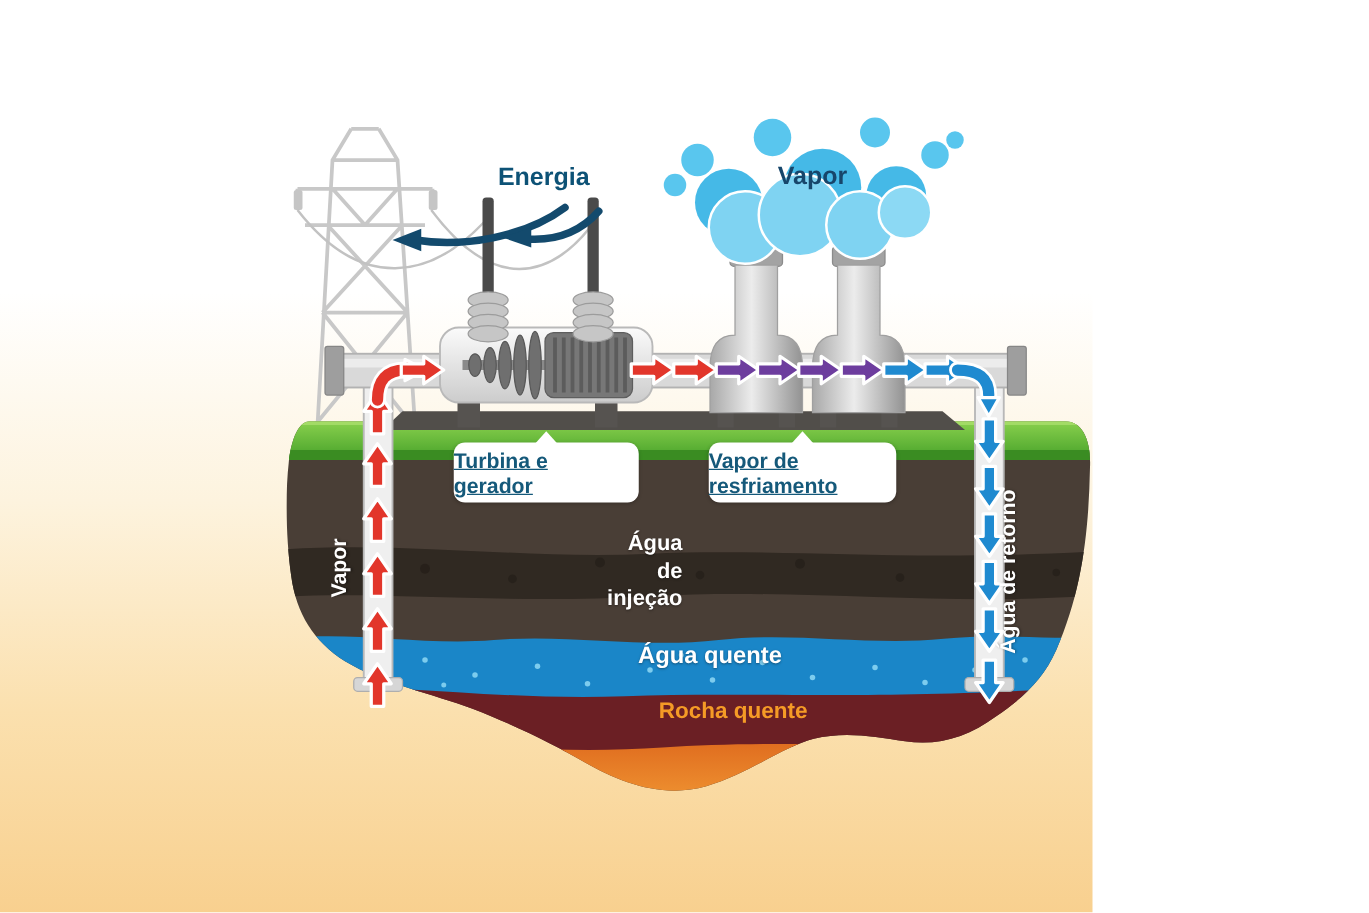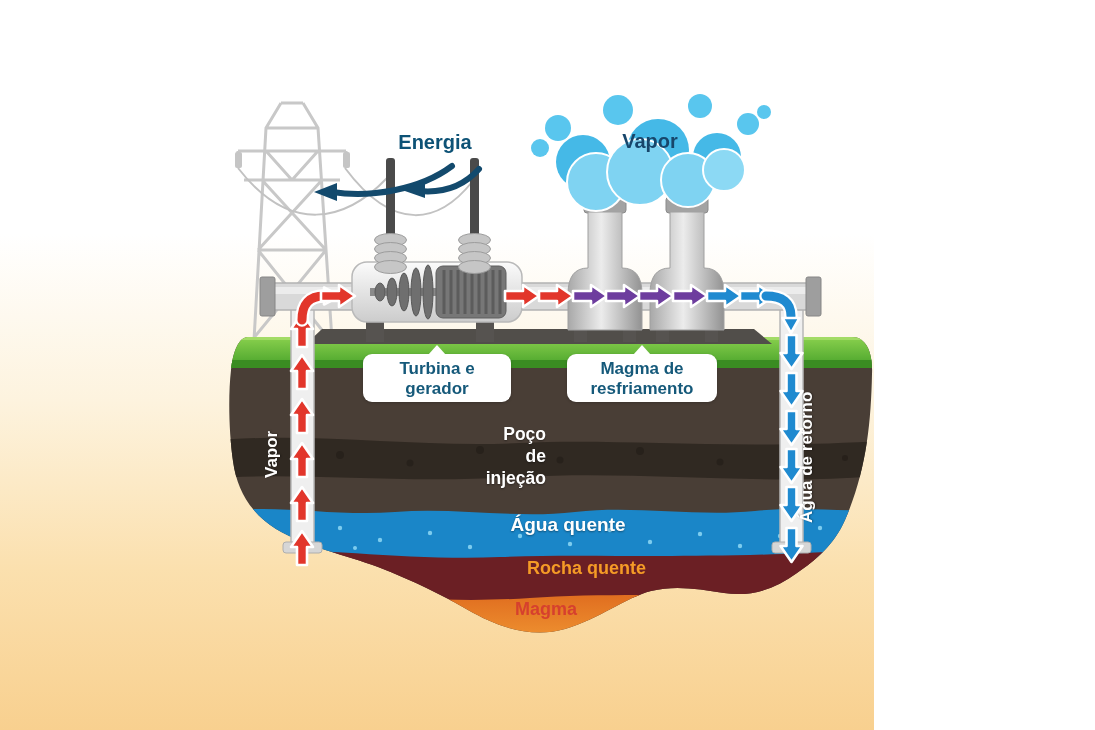--- a/index.html
+++ b/index.html
@@ -15,22 +15,23 @@
   .ar-blue{fill:var(--c-return,#1f8ad0);}
   .elb{fill:none;stroke-width:9;stroke-linecap:round;}
   .elb-under{fill:none;stroke:#ffffff;stroke-width:13.5;stroke-linecap:round;}
   .elb-red{stroke:var(--c-steam,#e2362b);}
   .elb-blue{stroke:var(--c-return,#1f8ad0);}
   .lbl{position:absolute;font-weight:bold;line-height:1.15;}
   .lbl-navy{color:#0d5276;font-size:20px;text-align:center;}
   .lbl-cloud{color:#17466b;font-size:20px;text-align:center;}
   .callout{
     position:absolute;background:#ffffff;border-radius:9px;color:#15597a;
-    font-weight:bold;font-size:17px;text-align:center;padding-top:5px;
+    font-weight:bold;font-size:17px;padding-top:5px;
     box-shadow:0 1px 3px rgba(0,0,0,.2);
+    text-decoration:underline;
   }
   .callout::before{
     content:"";position:absolute;top:-9px;left:50%;margin-left:-9px;
     border-left:9px solid transparent;border-right:9px solid transparent;
     border-bottom:10px solid #ffffff;
   }
   .white-lbl{color:#ffffff;text-shadow:0 1px 2px rgba(0,0,0,.4);}
   .vert{writing-mode:vertical-rl;transform:rotate(180deg);}
 </style>
 </head>
@@ -238,33 +239,32 @@
 <div class="lbl lbl-navy" style="left:380px;top:131px;width:110px;">Energia</div>
 
 <div class="lbl lbl-cloud" style="left:600px;top:130px;width:100px;">Vapor</div>
 
 <div class="callout" style="left:363px;top:354px;width:148px;height:43px;">
   <div>Turbina e</div>
   <div>gerador</div>
 </div>
 
 <div class="callout" style="left:567px;top:354px;width:150px;height:43px;">
-  <div>Magma de</div>
+  <div>Vapor de</div>
   <div>resfriamento</div>
 </div>
 
 <div class="lbl white-lbl" style="right:328px;top:424px;font-size:17.5px;text-align:right;line-height:1.25;">
-  <div>Poço</div>
+  <div>Água</div>
   <div>de</div>
   <div>injeção</div>
 </div>
 
 <div class="lbl white-lbl vert" style="left:797px;top:355px;height:168px;font-size:17px;">Água de retorno</div>
 
 <div class="lbl white-lbl vert" style="left:262px;top:398px;height:80px;font-size:17px;">Vapor</div>
 
 <div class="lbl white-lbl" style="left:468px;top:514px;width:200px;font-size:19px;text-align:center;">Água quente</div>
 
 <div class="lbl" style="left:446px;top:558px;width:200px;font-size:18px;text-align:right;color:#f59b26;">Rocha quente</div>
 
-<div class="lbl" style="left:446px;top:599px;width:200px;font-size:18px;text-align:center;color:#d6402e;">Magma</div>
 
 </div>
 
 </body></html>

